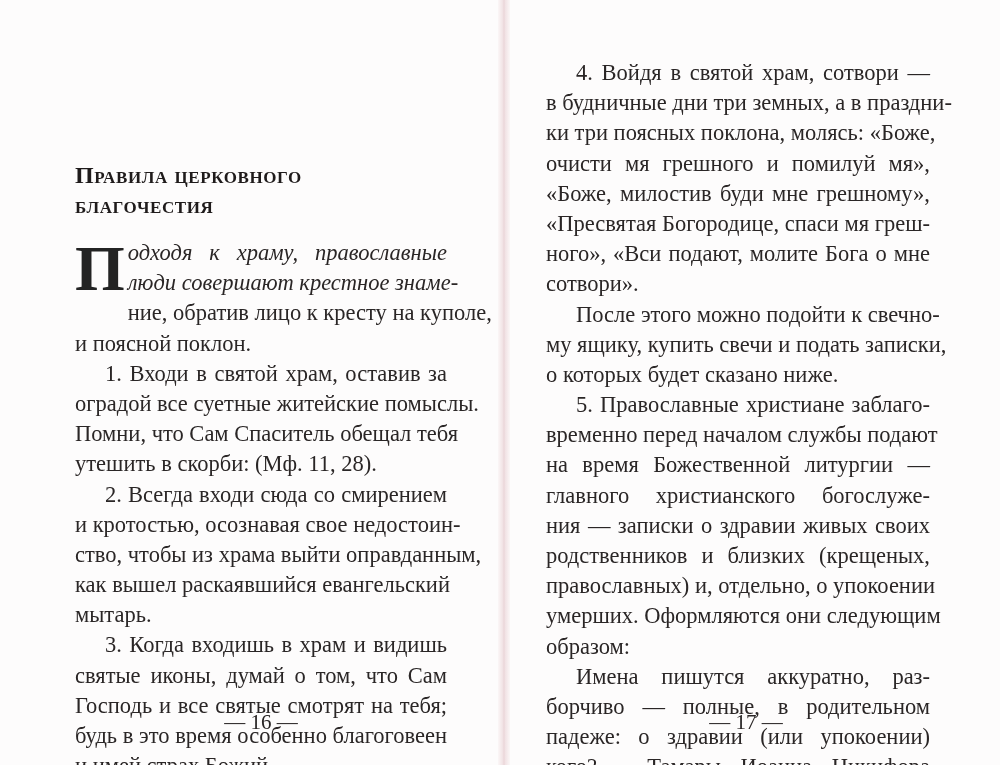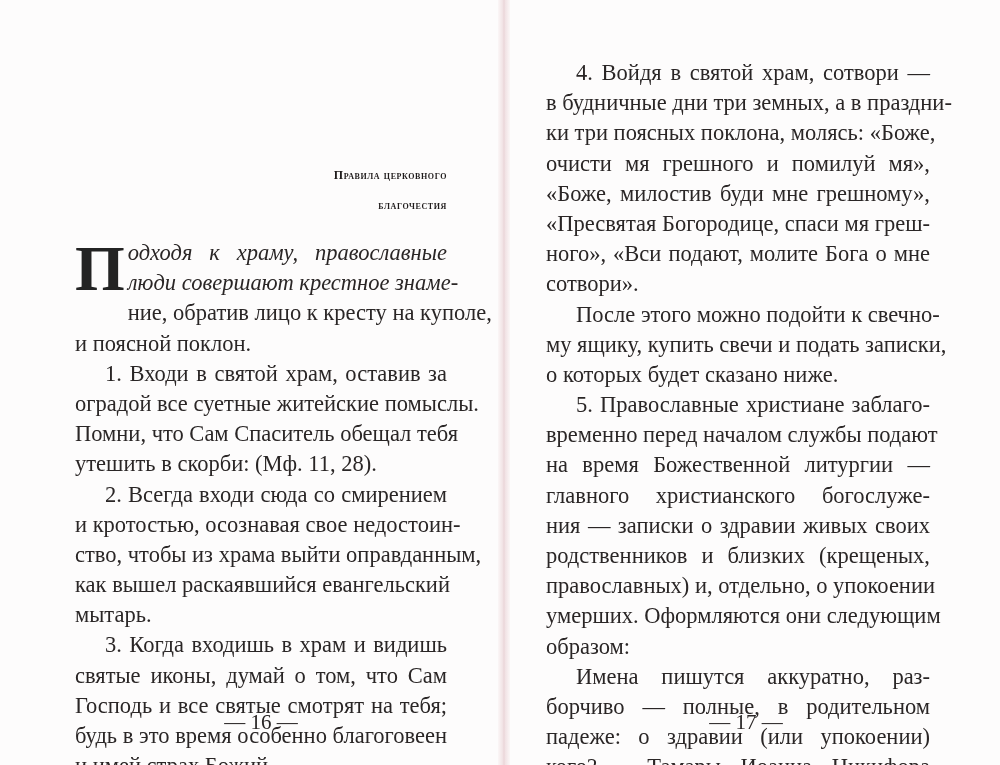--- a/index.html
+++ b/index.html
@@ -40,25 +40,25 @@
       white-space: nowrap;
       text-align: justify;
       text-align-last: justify;
       height: 30.2px;
     }
     .line.last { text-align-last: left; }
     .line.indent { padding-left: 30px; }
 
     .chapter-title {
       position: absolute; left: 75px; width: 372px; top: 160px;
-      text-align: right;
+      text-align: left;
       font-family: "Liberation Serif", "DejaVu Serif", serif;
       font-weight: bold;
       font-variant: small-caps;
-      font-size: 12px;
+      font-size: 24px;
       line-height: 30px;
       letter-spacing: 0.6px;
       color: #1f1b1b;
     }
     .drop-cap {
       float: left;
       font-size: 64px;
       line-height: 52px;
       height: 56px;
       margin-top: 5px;

